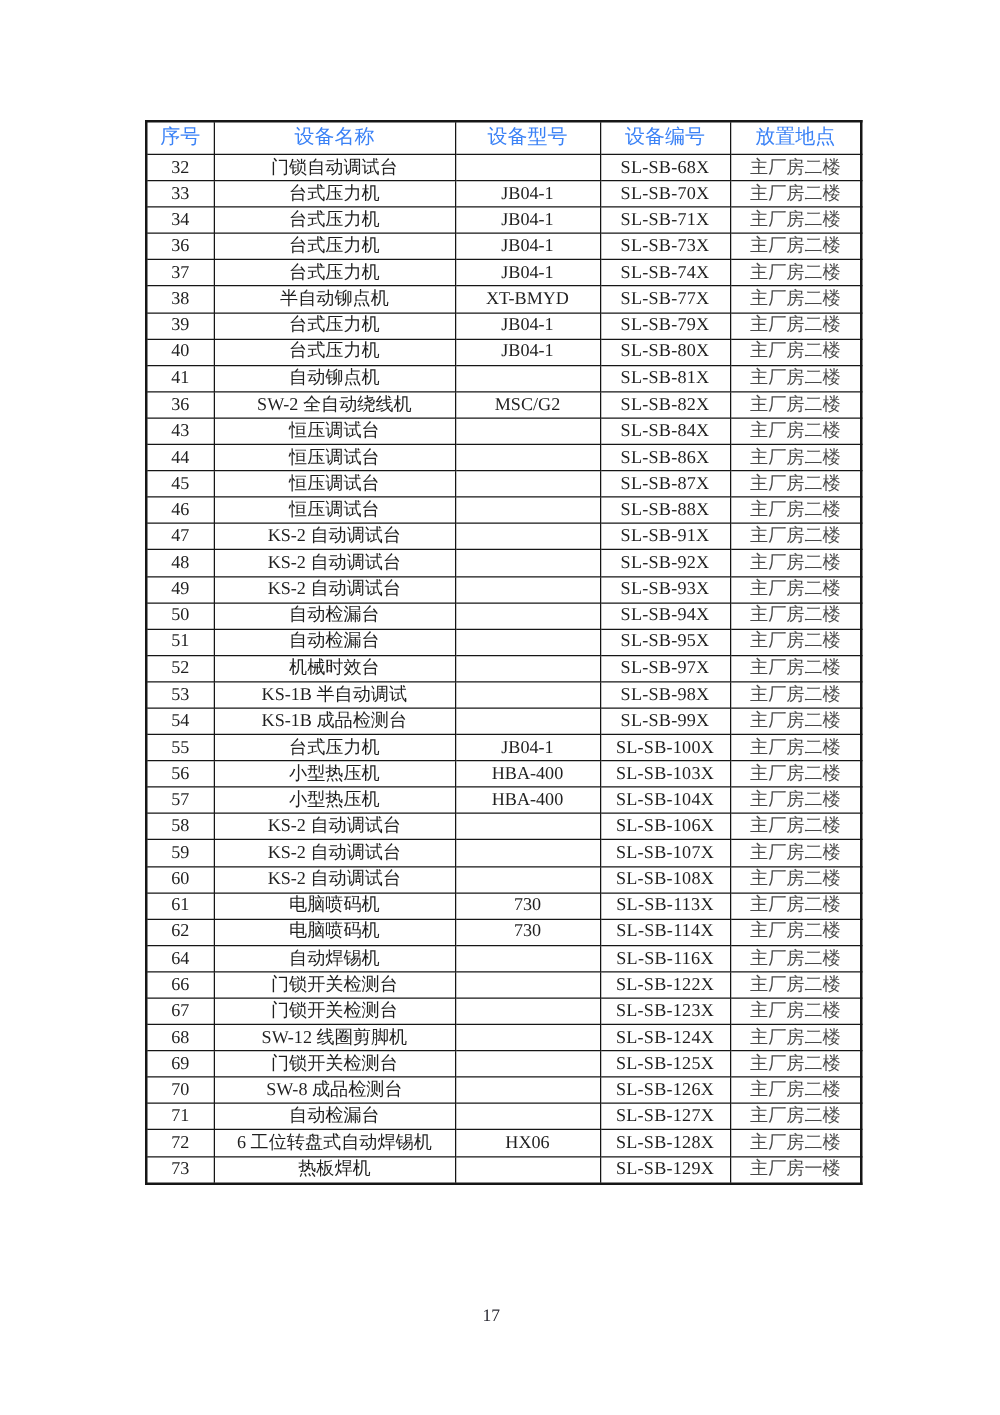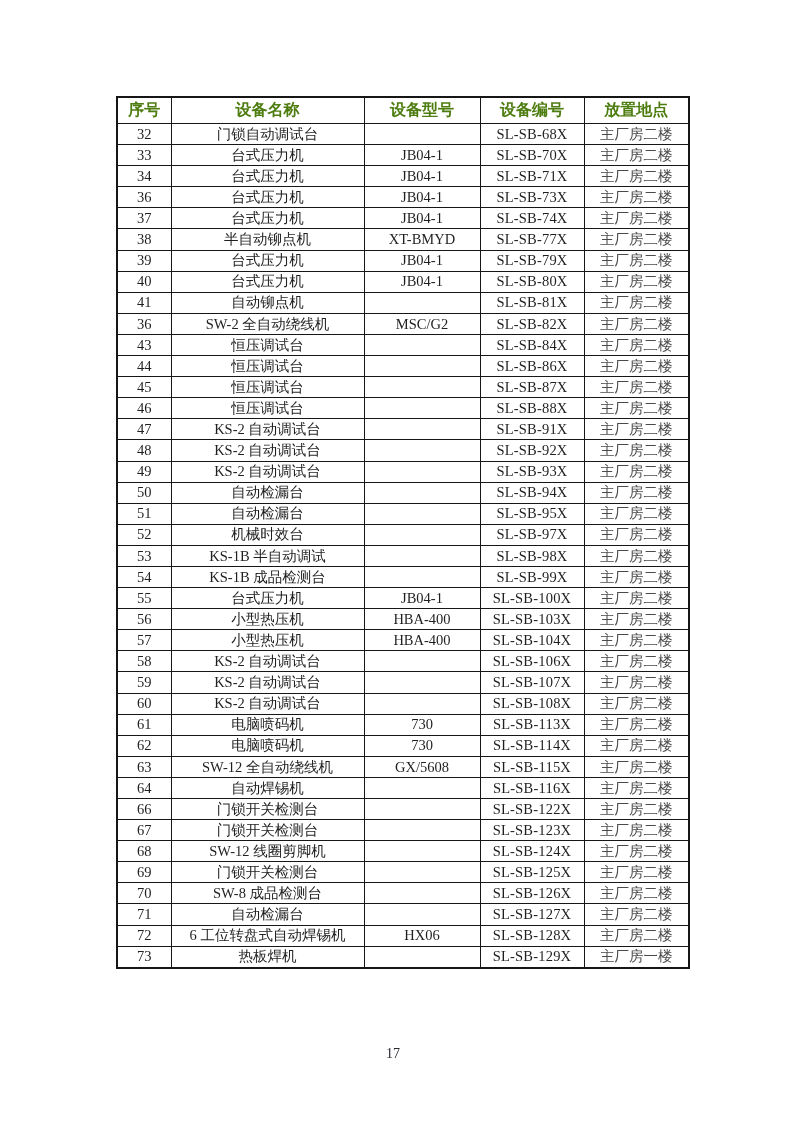--- a/index.html
+++ b/index.html
@@ -32,24 +32,24 @@
   .equip-table td {
     border: 1px solid #161616;
     text-align: center;
     vertical-align: middle;
     padding: 0 2px;
     overflow: hidden;
     white-space: nowrap;
     line-height: 1.15;
   }
   .equip-table th {
-    font-weight: bold;
+    font-weight: normal;
     font-size: 16px;
     height: 25px;
-    color: #4d7c0f;
+    color: #3b82f6;
   }
   .equip-table td {
     font-size: 14.5px;
     height: 20.1px;
     color: #1f1f1f;
   }
   .equip-table td.cell-location {
     color: #4a4a4a;
     margin-left: 32px;
   }
@@ -294,27 +294,20 @@
           <td class="cell-location">主厂房二楼</td>
         </tr>
         <tr>
           <td class="cell-serial">62</td>
           <td class="cell-equipment-name">电脑喷码机</td>
           <td class="cell-model">730</td>
           <td class="cell-code">SL-SB-114X</td>
           <td class="cell-location">主厂房二楼</td>
         </tr>
         <tr>
-          <td class="cell-serial">63</td>
-          <td class="cell-equipment-name">SW-12 全自动绕线机</td>
-          <td class="cell-model">GX/5608</td>
-          <td class="cell-code">SL-SB-115X</td>
-          <td class="cell-location">主厂房二楼</td>
-        </tr>
-        <tr>
           <td class="cell-serial">64</td>
           <td class="cell-equipment-name">自动焊锡机</td>
           <td class="cell-model"></td>
           <td class="cell-code">SL-SB-116X</td>
           <td class="cell-location">主厂房二楼</td>
         </tr>
         <tr>
           <td class="cell-serial">66</td>
           <td class="cell-equipment-name">门锁开关检测台</td>
           <td class="cell-model"></td>

